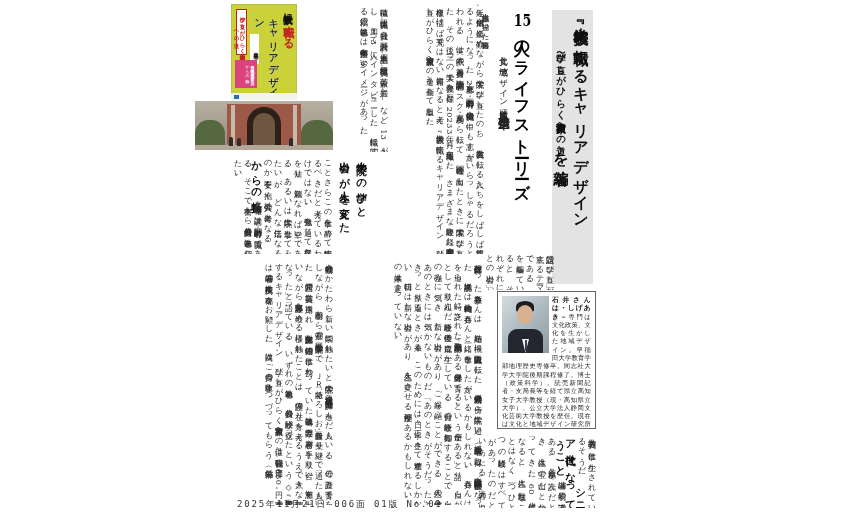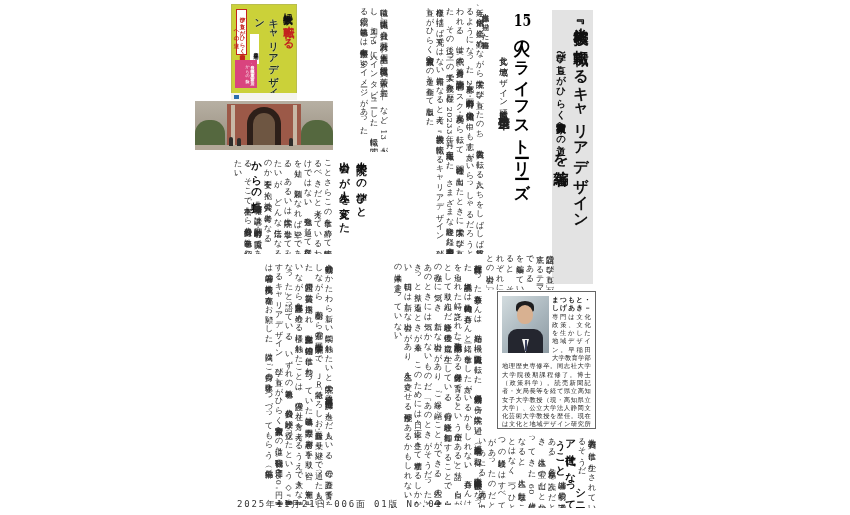--- a/index.html
+++ b/index.html
@@ -129,21 +129,21 @@
 <div class="abs v flow" style="left:484px;top:249px;width:70px;height:41px;">話題の「学び直し」が通底するテーマである。各原稿を編集していると、それぞれに「人との出会い」があり、「ご縁」に恵まれていたことに気づいた。自身でいえば、新聞社から関連会社に出向し、ＣＡＴＶを担当した経験が人生を変えた。</div>
 
 <div class="abs pbox" style="left:497px;top:291px;width:99px;height:138px;">
   <div class="pphoto">
     <div class="hair"></div>
     <div class="head"></div>
     <div class="torso"></div>
     <div class="shirt"></div>
     <div class="tie"></div>
   </div>
-  <span class="pname">まつもと・しげあき</span><span>＝専門は文化政策、文化を生かした地域デザイン。早稲田大学教育学部地理歴史専修卒。同志社大学大学院後期課程修了。博士（政策科学）。読売新聞記者・支局長等を経て県立高知女子大学教授（現・高知県立大学）、公立大学法人静岡文化芸術大学教授を歴任。現在は文化と地域デザイン研究所代表など。</span>
+  <span class="pname">石井さんは・しげあき</span><span>＝専門は文化政策、文化を生かした地域デザイン。早稲田大学教育学部地理歴史専修卒。同志社大学大学院後期課程修了。博士（政策科学）。読売新聞記者・支局長等を経て県立高知女子大学教授（現・高知県立大学）、公立大学法人静岡文化芸術大学教授を歴任。現在は文化と地域デザイン研究所代表など。</span>
 </div>
 
 <div class="abs v flow" style="left:479px;top:432px;width:117px;height:76px;">
   <span>大学教員の仕事に生かされているそうだ。</span><span class="sub-inline">シニア世代になって思うこと</span><span>編者は最初の読者である。各原稿を読んだとき、人生は宝の山だと分かってきた。60歳代になると、人生に無駄なことはなく、一つひとつの経験にはすべて意味があったのだと思いあたる。読者の中には会社や役所で日々大変な思いをされている方もいる。</span>
 </div>
 
 <div class="abs v flow" style="left:336px;top:258px;width:146px;height:247px;">行政保健師だった石井敦子さんは、結婚を機に大阪府職員に転じた。保健所勤務の傍ら大学院に通い、博士（政策科学）を取得し、大阪青山大学健康科学部教授になった。本紙読者には自治体時代の石井さんと一緒に仕事をした方がいるかもしれない。石井さんは「変革を迫られた時に託された『政策形成能力がある保健師を育てる』という使命がある」と語り、自らが公務員として取り組んだ経験を後進の育成に生かしている。自分の経験を棚卸しすることで、自らの強みに気づき、新たな出会いがあり、ご縁を結ぶことができる。人生の分岐点はあのときには気づかないものだ。「あのときがそうだった」ときっと振り返るときが来る。このためには日々、丁寧に生きて精進するしかない。明日には新たな出会いがあり、人生を一変させる可能性があるかもしれない。人生の未来は定まっていない。</div>
 
 <div class="abs v flow" style="left:186px;top:258px;width:147px;height:247px;">
   <span>会社勤務のかたわら新しい学問に触れたいと大学院の修士課程（現・博士前期課程）に進んだ人もいる。母の介護と子育てをしながら、和歌山から京都の同志社大学大学院まで、ＪＲ特急「くろしお」・新幹線を乗り継いで通った人もいた。江戸川区の学芸員に採用され、文化財保護や博物館の仕事に携わっていた執筆者は「専門家と所有者が手を取り合い、知恵を出し合いながら文化財保護を進める様子に触れたことは、保護の在り方を考えるうえで大きな刺激になった」と語っている。いずれの執筆者も、公務員の経験が役立ったという。</span><span class="diamond">◇</span><span>『大学教授に転職するキャリアデザイン　学び直しがひらく実務家教員への道』は公職研刊、定価2630円。本企画では編著者の松本茂章氏に寄稿をお願いした。次回はご自身の体験をつづってもらう。（編集部）</span>

